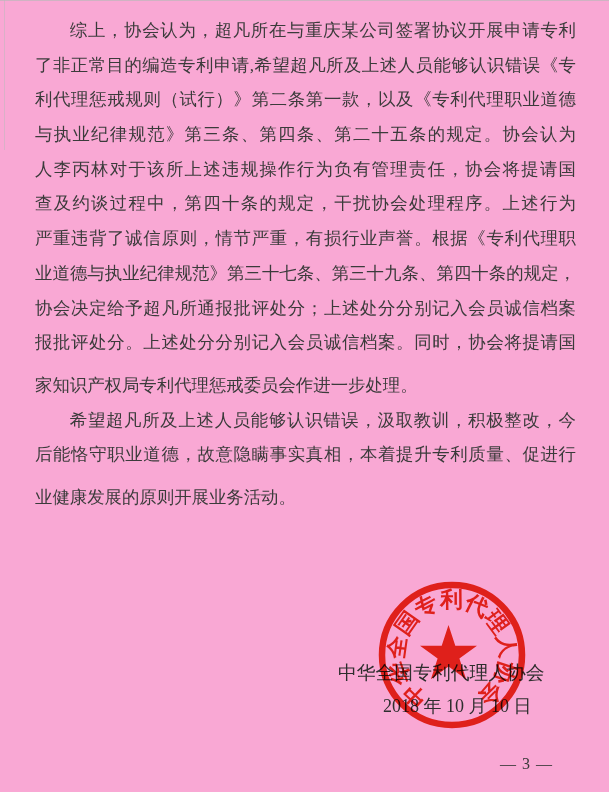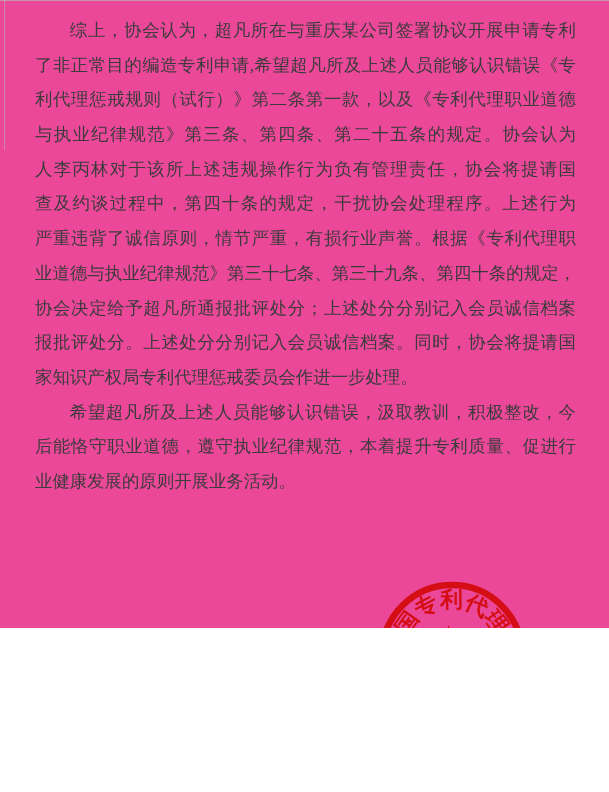--- a/index.html
+++ b/index.html
@@ -3,22 +3,22 @@
 <meta charset="utf-8">
 <style>
   html, body {
     margin: 0;
     padding: 0;
     background: #ffffff;
   }
   .page {
     position: relative;
     width: 609px;
-    height: 628px;
-    background: #ec4899;
+    height: 792px;
+    background: #f9a8d4;
     overflow: hidden;
     font-family: "Liberation Serif", "DejaVu Serif", serif;
   }
   
   .scan-edge-top {
     position: absolute;
     left: 0; top: 0;
     width: 609px; height: 1px;
     background: #b9b9b9;
     opacity: 0.65;
@@ -41,21 +41,21 @@
   }
   .line {
     height: 34.7px;
     line-height: 34.7px;
     text-align: justify;
     text-align-last: justify;
     text-justify: inter-character;
     overflow: hidden;
   }
   .line.indent { text-indent: 34.8px; }
-  .line.no-just { text-align-last: left; }
+  .line.no-just { text-align-last: left; margin-top: 8px; }
   .signature {
     position: absolute;
     left: 338px;
     top: 662px;
     width: 210px;
     height: 22px;
     line-height: 22px;
     font-size: 18.8px;
     color: #2e2e2e;
     white-space: nowrap;
@@ -112,21 +112,21 @@
     <div class="line">利代理惩戒规则（试行）》第二条第一款，以及《专利代理职业道德</div>
     <div class="line">与执业纪律规范》第三条、第四条、第二十五条的规定。协会认为</div>
     <div class="line">人李丙林对于该所上述违规操作行为负有管理责任，协会将提请国</div>
     <div class="line">查及约谈过程中，第四十条的规定，干扰协会处理程序。上述行为</div>
     <div class="line">严重违背了诚信原则，情节严重，有损行业声誉。根据《专利代理职</div>
     <div class="line">业道德与执业纪律规范》第三十七条、第三十九条、第四十条的规定，</div>
     <div class="line">协会决定给予超凡所通报批评处分；上述处分分别记入会员诚信档案</div>
     <div class="line">报批评处分。上述处分分别记入会员诚信档案。同时，协会将提请国</div>
     <div class="line no-just">家知识产权局专利代理惩戒委员会作进一步处理。</div>
     <div class="line indent">希望超凡所及上述人员能够认识错误，汲取教训，积极整改，今</div>
-    <div class="line">后能恪守职业道德，遵守执业纪律规范，本着提升专利质量、促进行</div>
+    <div class="line">后能恪守职业道德，故意隐瞒事实真相，本着提升专利质量、促进行</div>
     <div class="line no-just">业健康发展的原则开展业务活动。</div>
   </div>
 
   <div class="signature">中华全国专利代理人协会</div>
 
   <div class="issue-date">2018 年 10 月 10 日</div>
 
   <div class="seal">
     <svg viewBox="0 0 164 164" width="164" height="164" aria-hidden="true">
       <circle cx="82" cy="82" r="70" fill="none" stroke-width="6.5" stroke="#e53020"></circle>

